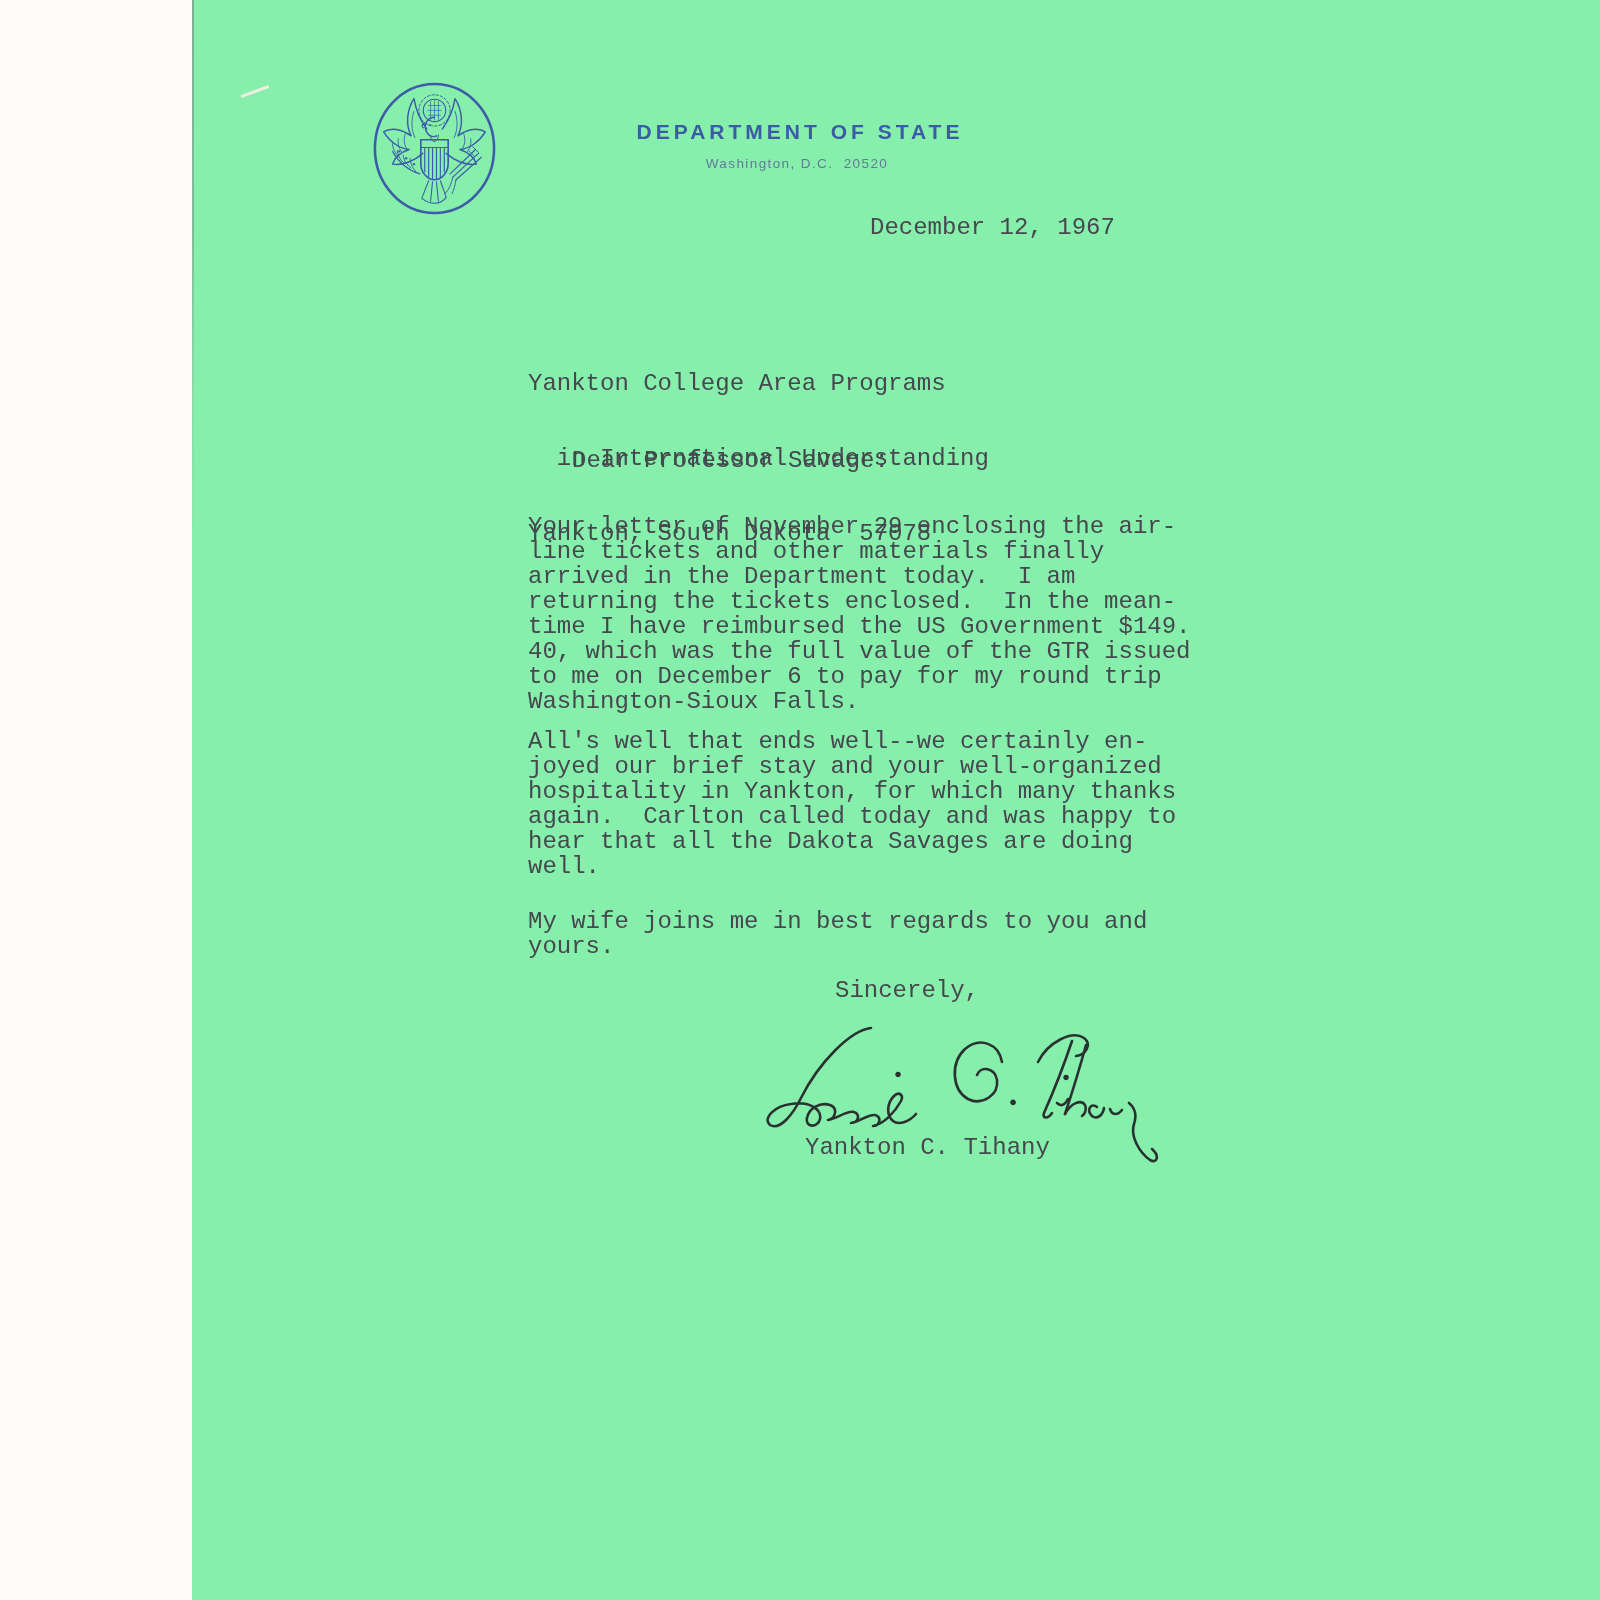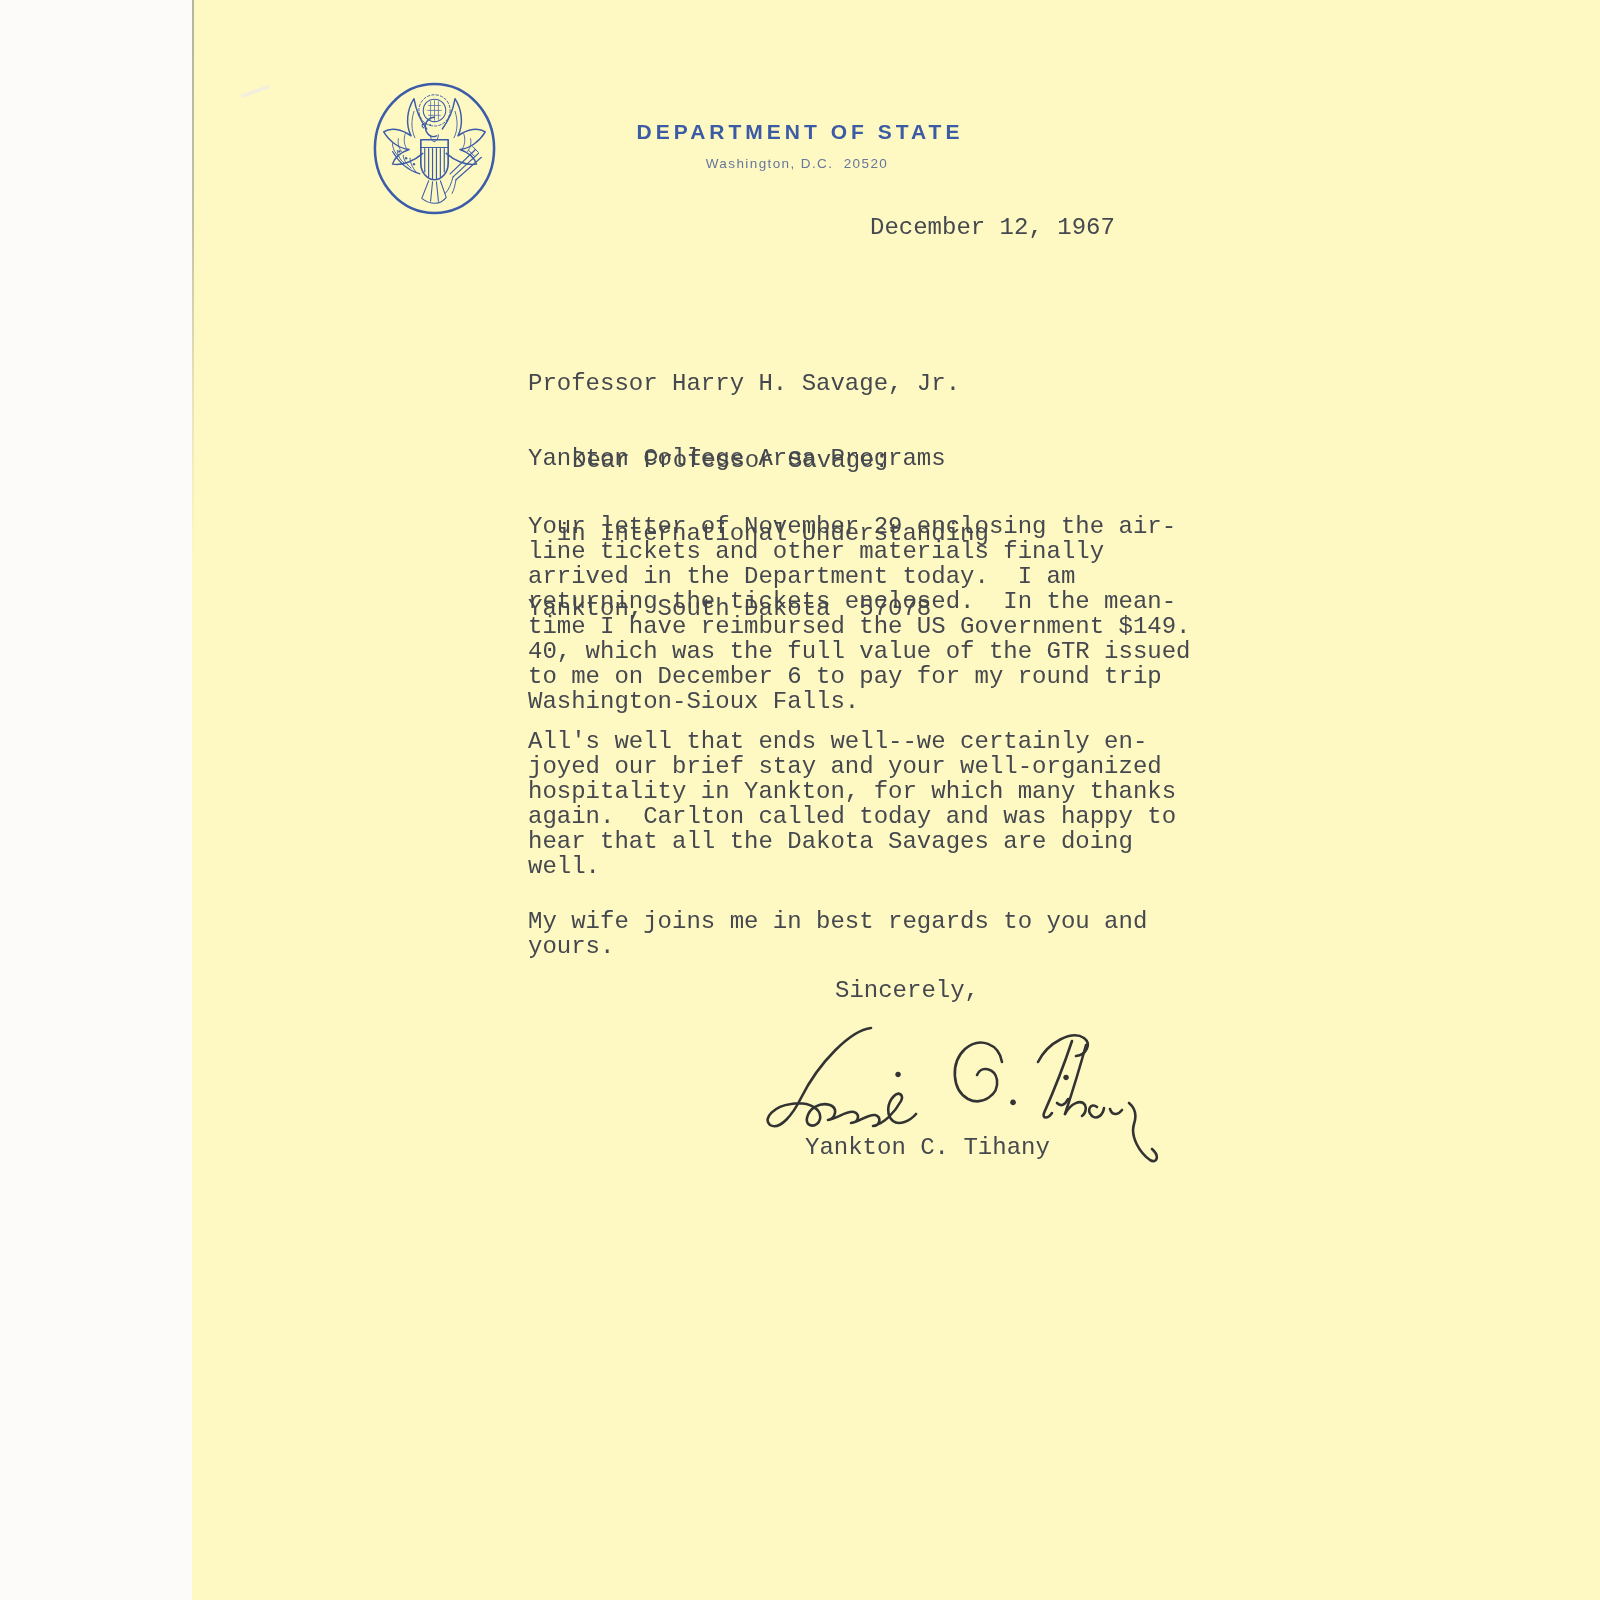--- a/index.html
+++ b/index.html
@@ -2,21 +2,21 @@
 <html><head>
 <meta charset="utf-8">
 <title>Scanned Letter</title>
 <style>
   html,body{margin:0;padding:0;}
   body{
     width:1600px;height:1600px;position:relative;overflow:hidden;
     background:#fdfdfd;
     font-family:"Liberation Sans",sans-serif;
   }
-  .page{position:absolute;inset:0;background:#fef9c3;}
+  .page{position:absolute;inset:0;background:#86efac;}
   .scan-strip{position:absolute;left:0;top:0;width:192px;height:1600px;background:#fcfbf9;}
   .scan-line{
     position:absolute;left:192px;top:0;width:2px;height:560px;
     background:linear-gradient(to bottom,
       rgba(120,124,130,0.55) 0%,
       rgba(120,124,130,0.45) 40%,
       rgba(150,152,156,0.22) 70%,
       rgba(150,152,156,0) 100%);
   }
   .scratch{
@@ -85,21 +85,20 @@
       <path d="M84,99 C82,106 80,112 76,116 M87,102 C86,108 85,112 83,116" stroke-width="1"></path>
     </g>
   </svg>
 
   <div class="letterhead-title">DEPARTMENT OF STATE</div>
   <div class="letterhead-sub">Washington, D.C.  20520</div>
 
   <div class="mono" style="left:870px;top:215px;">December 12, 1967</div>
 
   <div class="mono" style="left:528px;top:321px;">
-    <div>Professor Harry H. Savage, Jr.</div>
     <div>Yankton College Area Programs</div>
     <div>  in International Understanding</div>
     <div>Yankton, South Dakota  57078</div>
   </div>
 
   <div class="mono" style="left:528px;top:448px;margin-left:44px;">Dear Professor Savage:</div>
 
   <div class="mono" style="left:528px;top:514px;">Your letter of November 29 enclosing the air-
 line tickets and other materials finally
 arrived in the Department today.  I am

